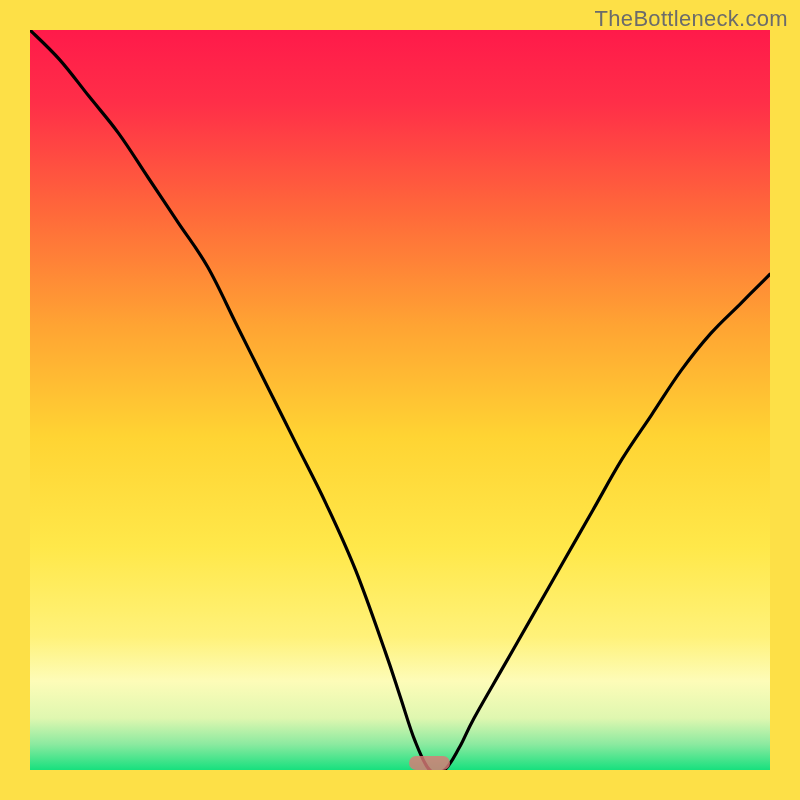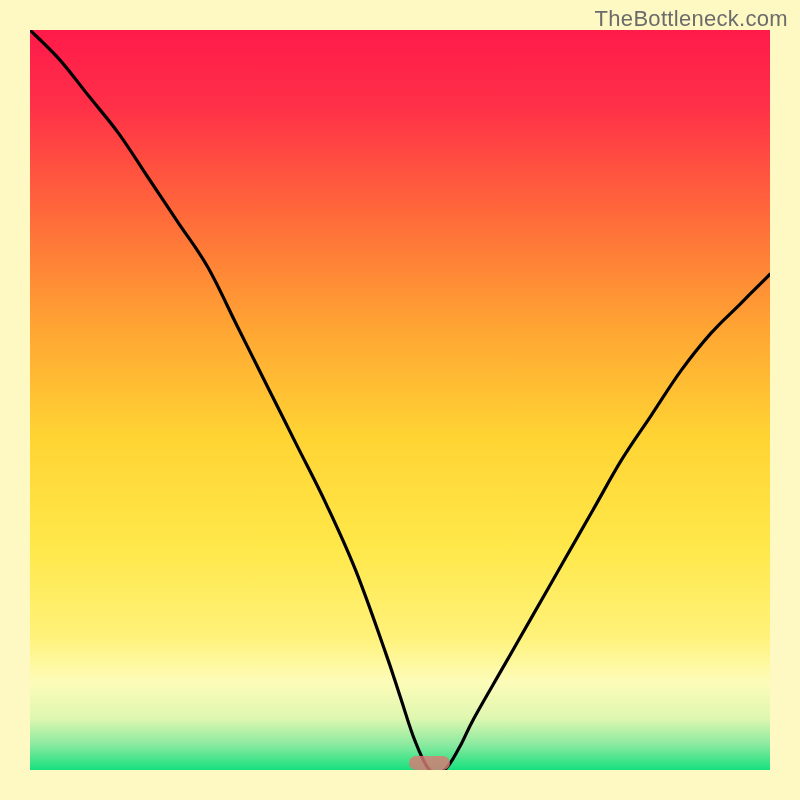--- a/index.html
+++ b/index.html
@@ -8,21 +8,21 @@
     width: 800px;
     height: 800px;
     background: #000;
     overflow: hidden;
     font-family: Arial, Helvetica, sans-serif;
   }
   .frame {
     position: relative;
     width: 800px;
     height: 800px;
-    background: #fef9c3;
+    background: #fde047;
   }
   .plot-area {
     position: absolute;
     left: 30px;
     top: 30px;
     width: 740px;
     height: 740px;
     overflow: hidden;
   }
   .gradient {

